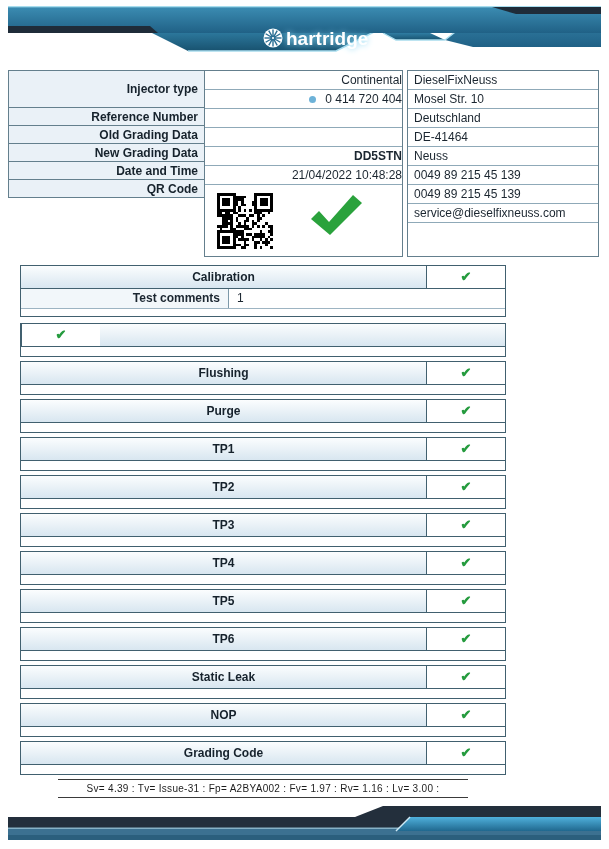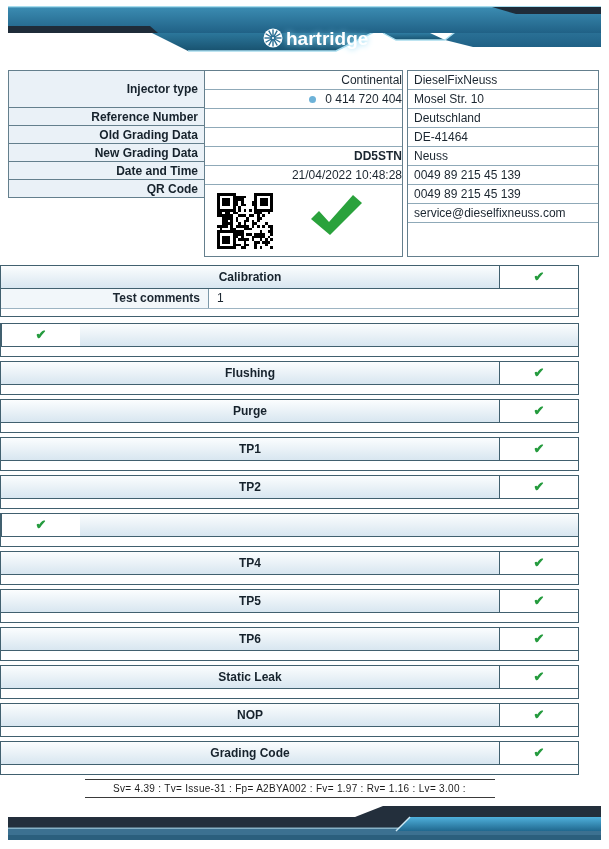--- a/index.html
+++ b/index.html
@@ -18,21 +18,21 @@
   .lbl.tall{height:38px;padding-top:11px;}
   .col-values{box-sizing:border-box;width:199px;margin-left:-1px;border:1px solid #647f8d;height:187px;background:#fff;}
   .vrow{box-sizing:border-box;height:19px;line-height:17px;padding:1px 0 0 6px;border-bottom:1px solid #8fa9b8;white-space:nowrap;text-align:right;}
   .vrow.bold{font-weight:700;}
   .dot{display:inline-block;width:7px;height:7px;border-radius:50%;background:#6db2d8;margin:0 9px 0 2px;}
   .qr-area{display:flex;align-items:flex-start;padding:8px 0 0 12px;}
   .qr-area svg.qr{margin-right:34px;}
   .col-customer{box-sizing:border-box;width:192px;margin-left:4px;border:1px solid #647f8d;height:187px;background:#fff;}
   .crow{box-sizing:border-box;height:19px;line-height:17px;padding:1px 0 7px 6px;border-bottom:1px solid #8fa9b8;white-space:nowrap;}
   
-  .content{position:absolute;top:265px;left:0;width:579px;}
+  .content{position:absolute;top:265px;left:20px;width:486px;}
   .sec{border:1px solid #41606f;margin-bottom:4px;background:#fff;}
   .sec.cal{margin-bottom:6px;}
   .sec-head{height:22px;display:flex;background:linear-gradient(#fbfdfe,#d8e6f0);border-bottom:1px solid #41606f;}
   .sec-title{flex:1;text-align:center;font-weight:700;font-size:12px;line-height:22px;color:#16222c;}
   .sec-check{width:78px;border-left:1px solid #41606f;background:#fff;text-align:center;line-height:22px;
              color:#259b3e;font-size:13px;font-weight:700;}
   .sec-body{height:9px;background:#fff;}
   .sec.cal .sec-body{height:7px;}
   .comments-row{display:flex;height:19px;border-bottom:1px solid #9db4c2;font-size:12px;}
   .comments-label{box-sizing:border-box;width:208px;background:#f2f7fa;border-right:1px solid #7c99a9;
@@ -317,20 +317,21 @@
       <div class="sec">
         <div class="sec-head">
           <div class="sec-title">TP2</div>
           <div class="sec-check">✔</div>
         </div>
         <div class="sec-body"></div>
       </div>
 
       <div class="sec">
         <div class="sec-head">
+          <div class="sec-title">TP3</div>
           <div class="sec-check">✔</div>
         </div>
         <div class="sec-body"></div>
       </div>
 
       <div class="sec">
         <div class="sec-head">
           <div class="sec-title">TP4</div>
           <div class="sec-check">✔</div>
         </div>

